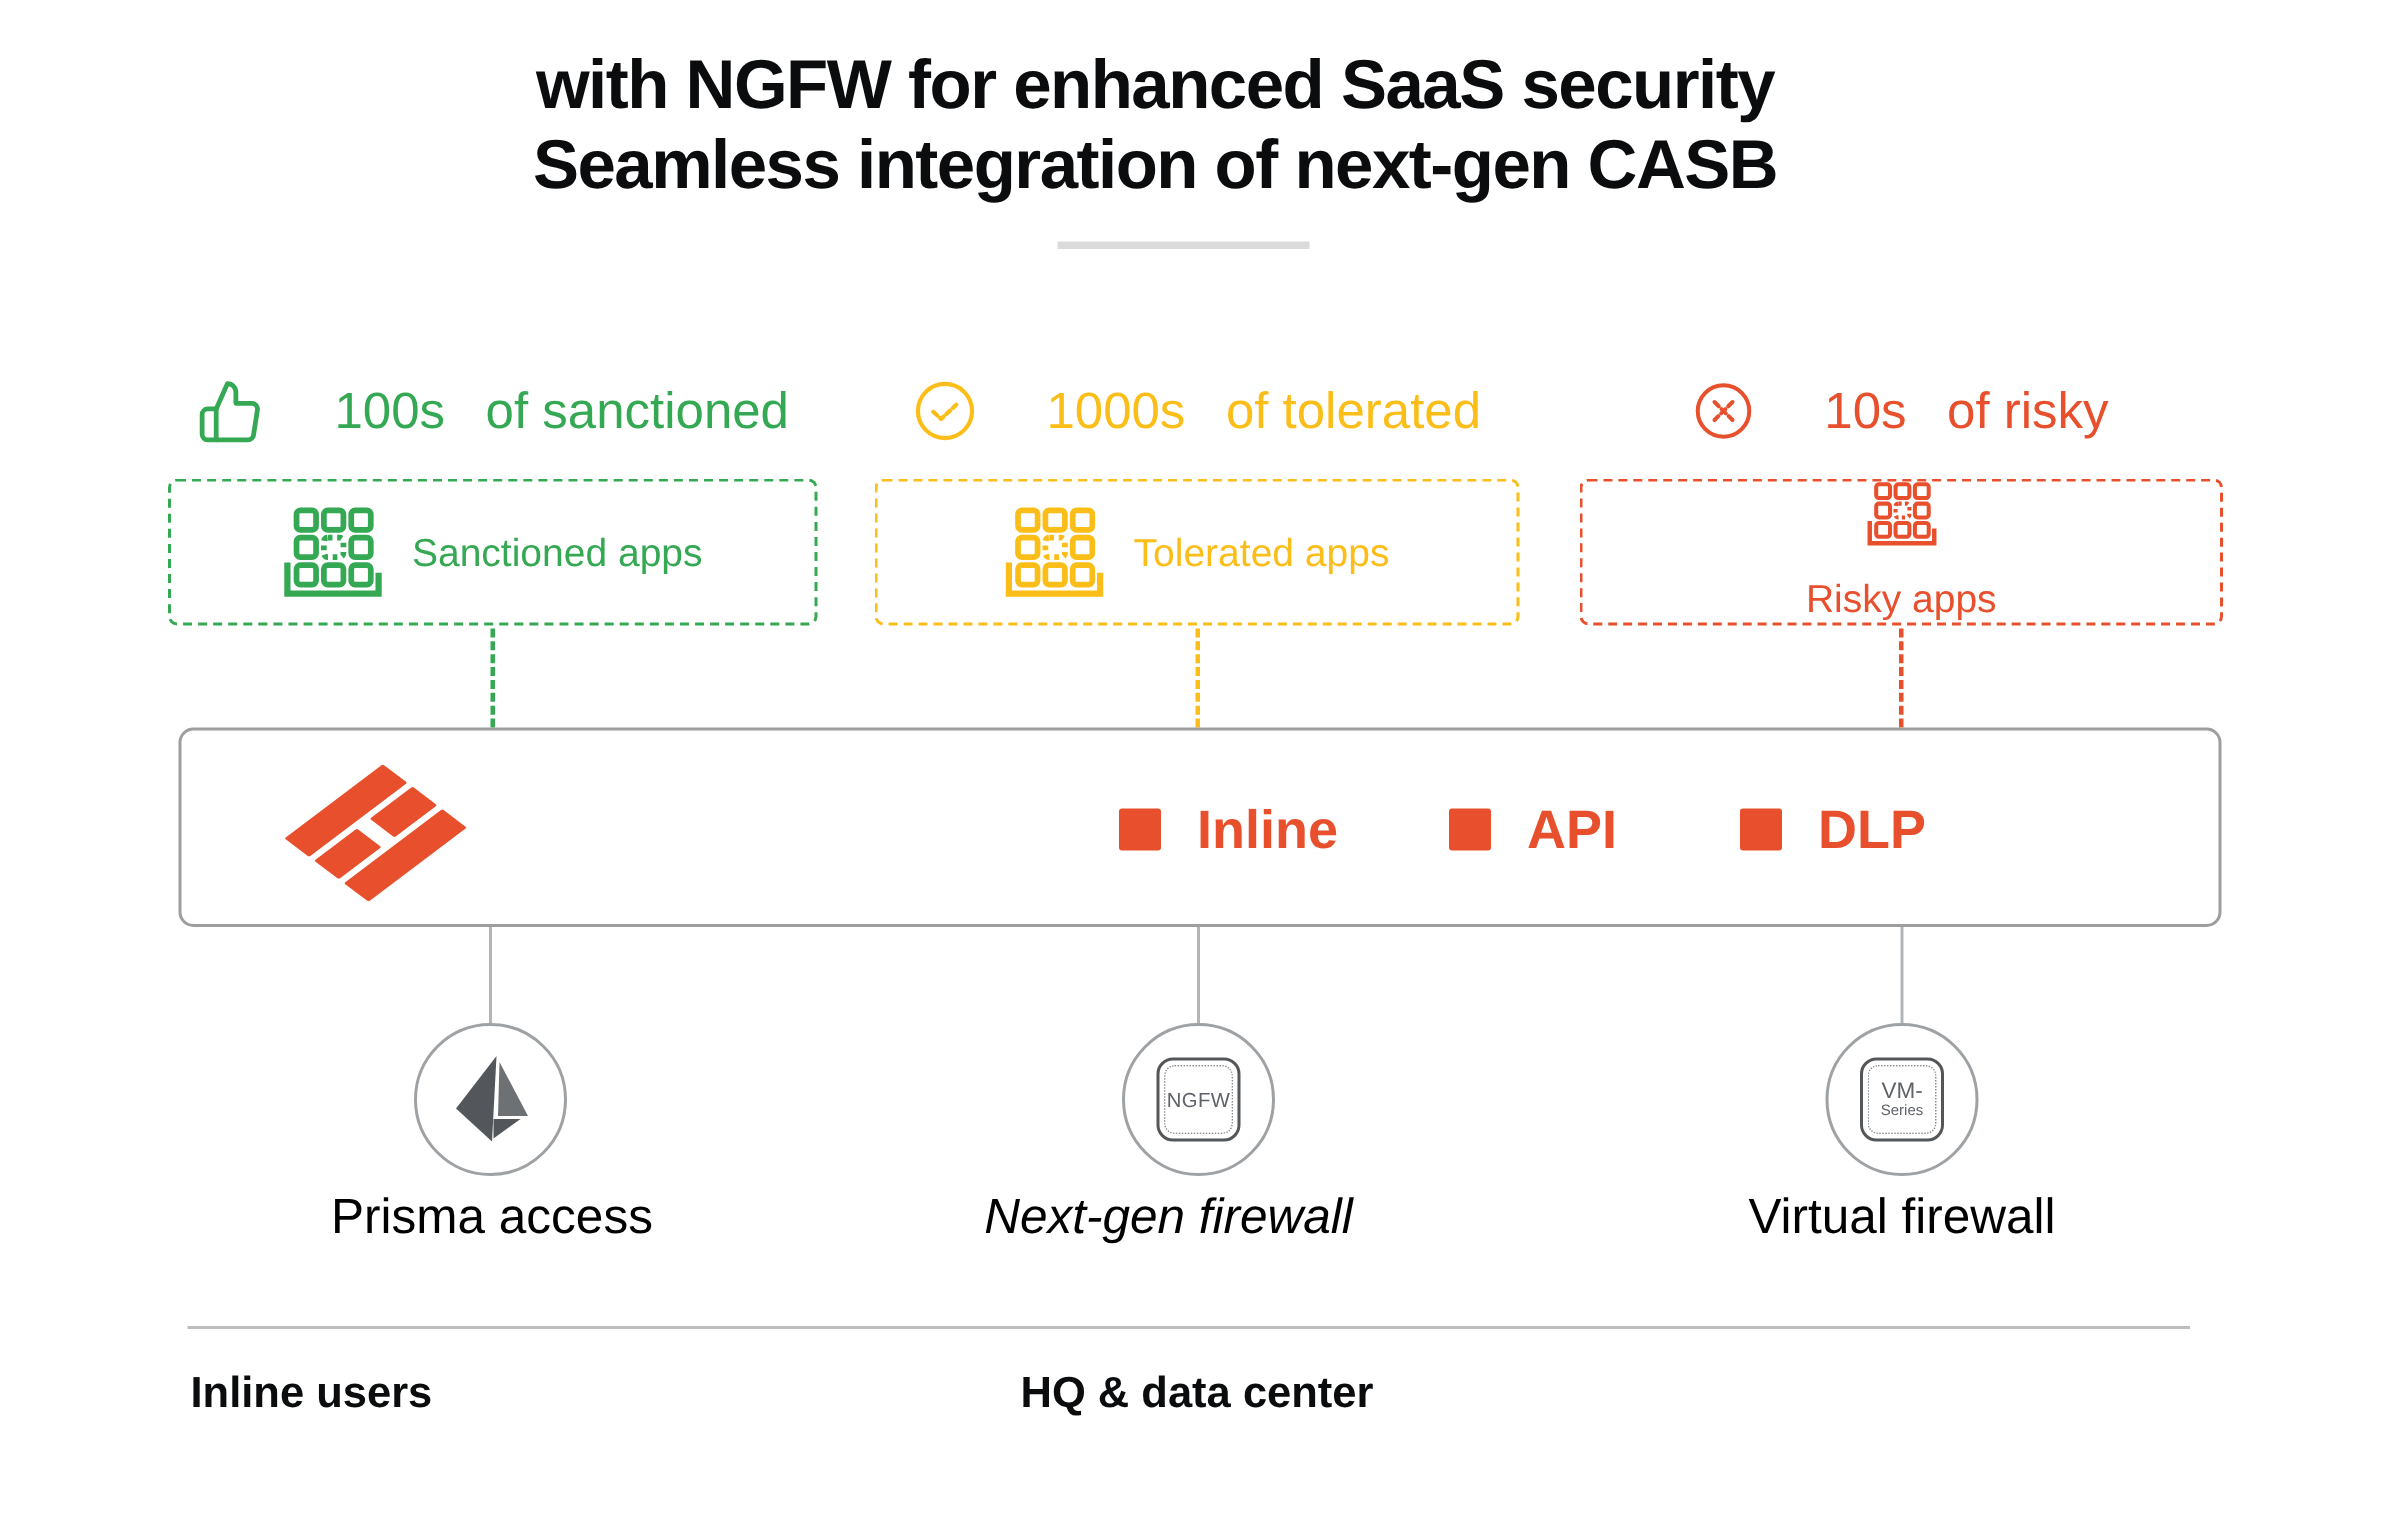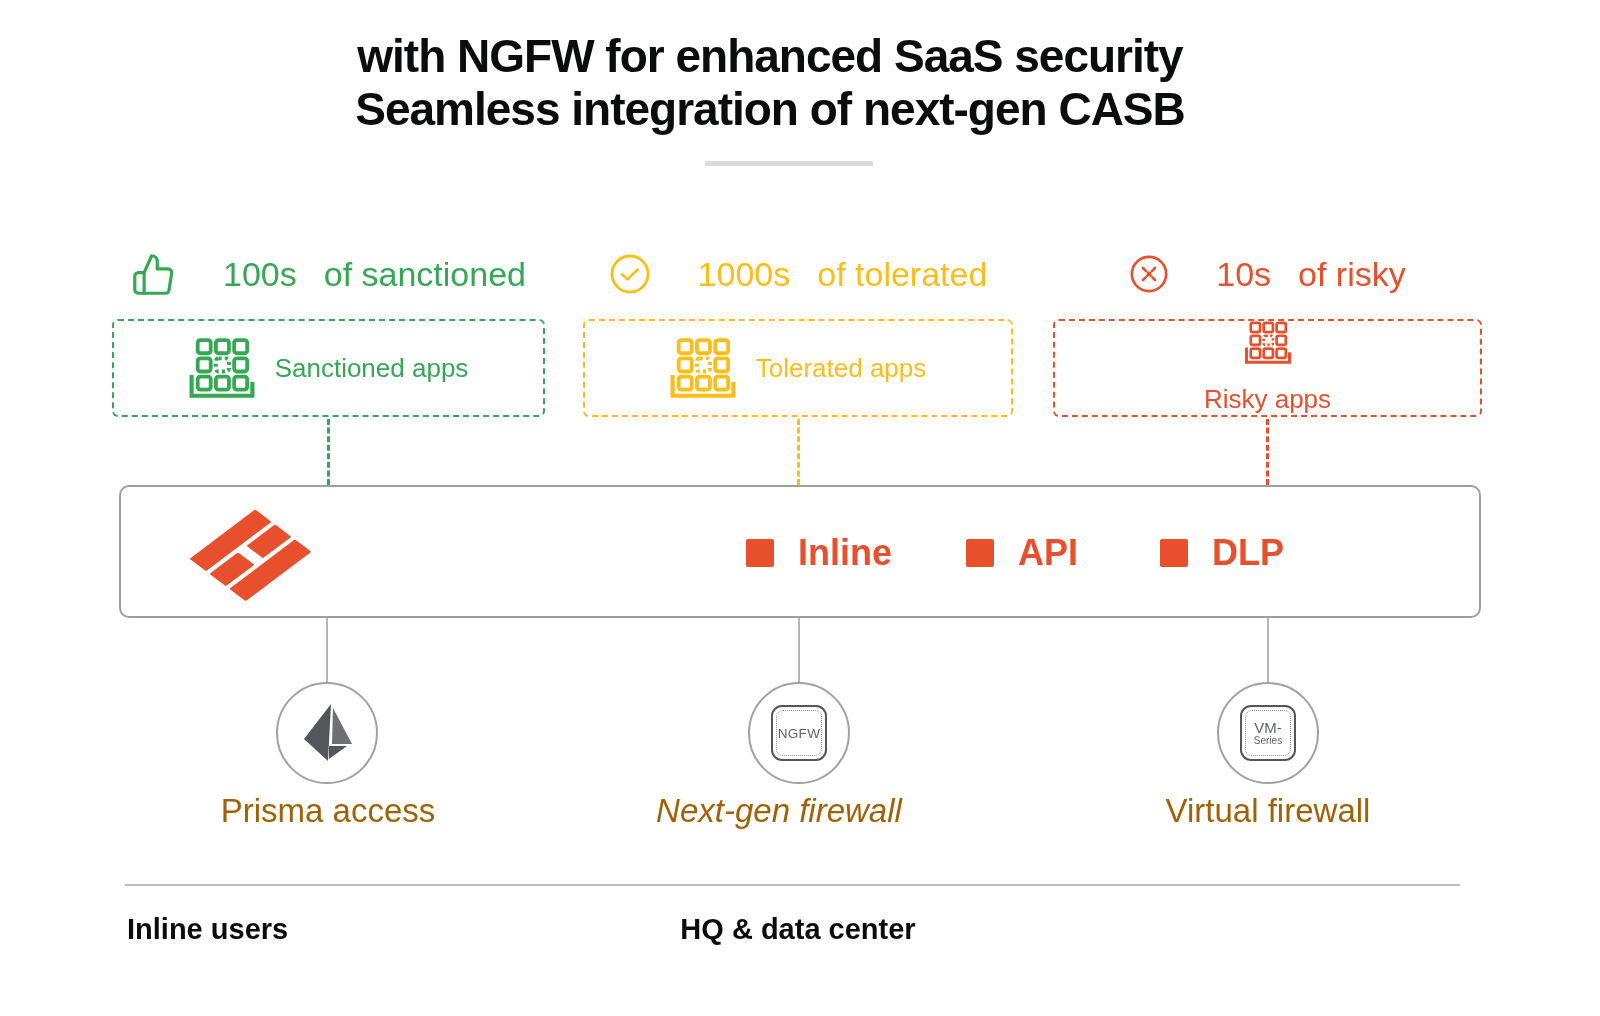--- a/index.html
+++ b/index.html
@@ -59,21 +59,21 @@
 
   .badge{width:56px;height:56px;border:2px solid #54575a;border-radius:11px;box-sizing:border-box;
          display:flex;align-items:center;justify-content:center;background:#fff;}
   .badge-inner{width:46px;height:46px;border:1.5px dotted #8a8d90;border-radius:7px;box-sizing:border-box;
                display:flex;flex-direction:column;align-items:center;justify-content:center;color:#5f6368;}
   .badge-inner .t1{font-size:13.5px;letter-spacing:.3px;line-height:15px;}
   .badge-inner .vm1{font-size:15px;line-height:15px;}
   .badge-inner .vm2{font-size:10px;line-height:11px;}
 
   .node-caption{position:absolute;top:792px;width:420px;text-align:center;
-                font-size:33px;font-weight:500;color:#a16207;white-space:nowrap;}
+                font-size:33px;font-weight:500;color:#000000;white-space:nowrap;}
   .cap1{left:118px;} .cap2{left:569px;font-style:italic;} .cap3{left:1058px;}
 
   
   .footer-divider{position:absolute;left:125px;top:884px;width:1335px;height:2px;background:#bdbdbd;}
   .footer-label{position:absolute;top:913px;font-size:29px;font-weight:800;color:#0b0c0d;white-space:nowrap;}
   .fl-left{left:127px;}
   .fl-center{left:598px;width:400px;text-align:center;}
   .fl-right{left:1055px;width:400px;text-align:right;}
 </style>
 </head>

